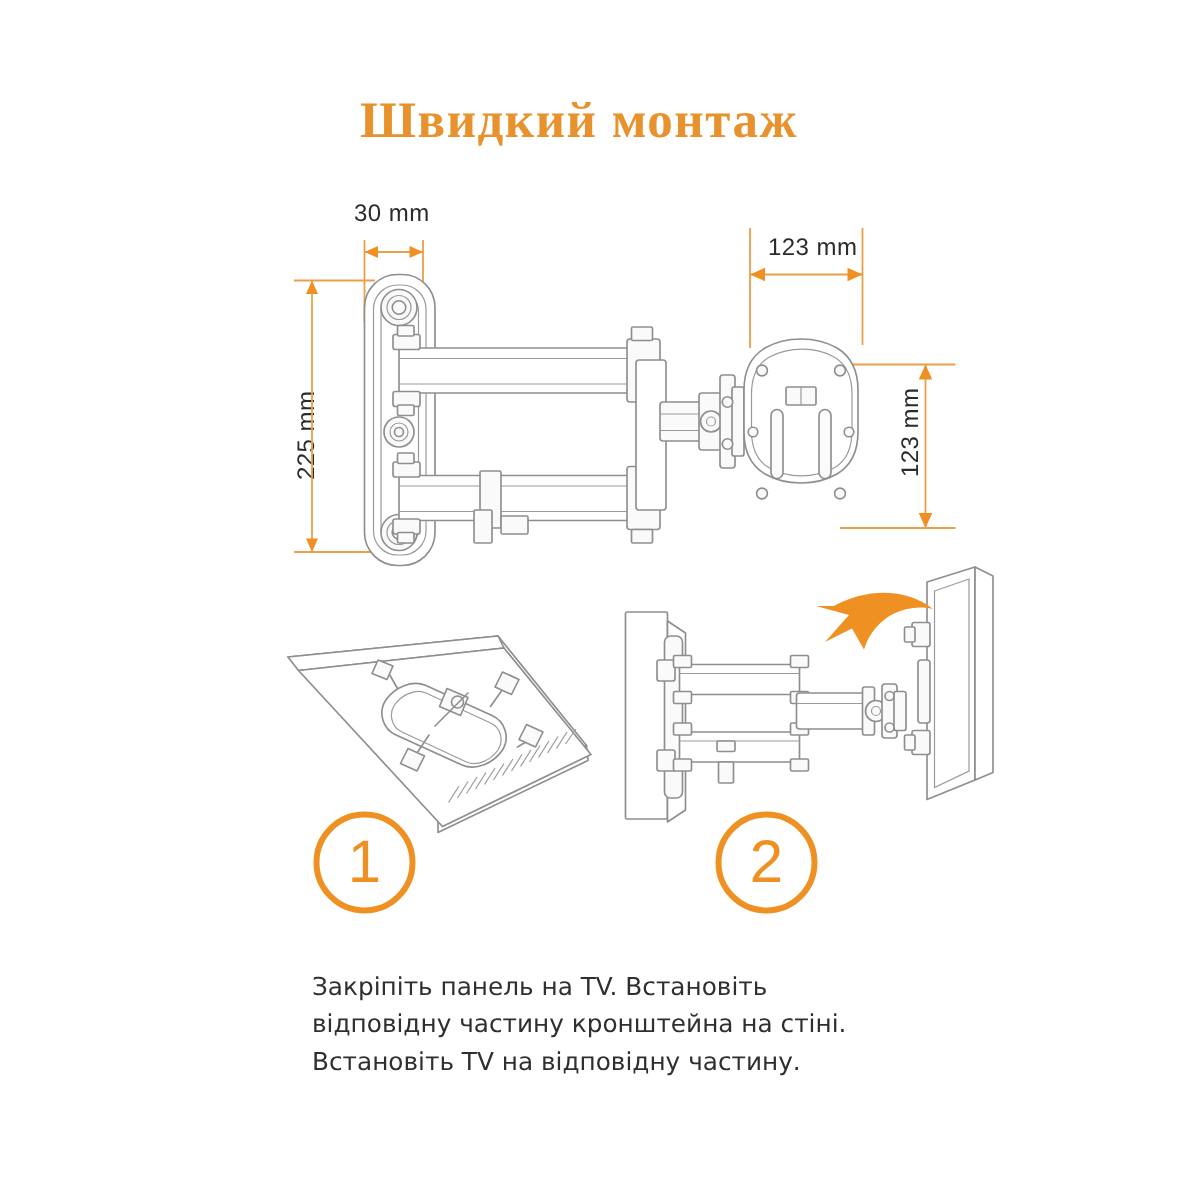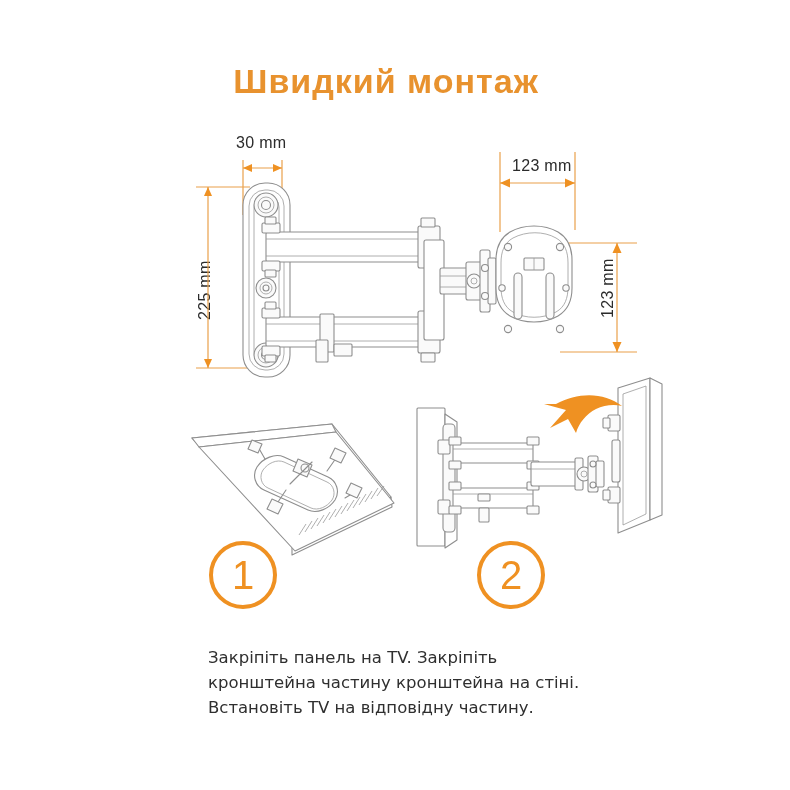--- a/index.html
+++ b/index.html
@@ -14,21 +14,21 @@
 
   
   .title{
     position:absolute;
     top:62px;left:0;width:772px;
     text-align:center;
     font-size:34px;
     font-weight:600;
     letter-spacing:1px;
     color:#e8922e;
-    font-family:Liberation Sans, sans-serif;
+    font-family:Liberation Serif, serif;
   }
 
   
   .dim-text{
     position:absolute;
     font-size:16px;
     color:#2b2b2b;
     letter-spacing:0.3px;
     white-space:nowrap;
     font-family:"Liberation Sans","DejaVu Sans",sans-serif;
@@ -80,21 +80,21 @@
   <div class="dim-text vert" style="left:599px;top:318px;">123 mm</div>
 
   <div class="step-circle" style="left:209px;top:541px;">
     <span>1</span>
   </div>
 
   <div class="step-circle" style="left:477px;top:541px;">
     <span>2</span>
   </div>
 
-  <div class="caption">Закріпіть панель на TV. Закріпіть кронштейна частину  кронштейна на стіні. Встановіть TV на відповідну частину.</div>
+  <div class="caption">Закріпіть панель на TV. Встановіть відповідну частину  кронштейна на стіні. Встановіть TV на відповідну частину.</div>
 
   <svg class="overlay" viewBox="0 0 790 790">
     <defs>
       <style>
         .ln   { fill:none; stroke:#8e8e8e; stroke-width:1.1; stroke-linejoin:round; stroke-linecap:round; }
         .lnt  { fill:none; stroke:#9a9a9a; stroke-width:0.8; }
         .lnf  { fill:#ffffff; stroke:#8e8e8e; stroke-width:1.1; stroke-linejoin:round; }
         .lnf2 { fill:#fafafa; stroke:#8e8e8e; stroke-width:1.1; stroke-linejoin:round; }
         .org  { fill:none; stroke:#e9a04a; stroke-width:1.2; }
         .orgf { fill:#ef9122; }

